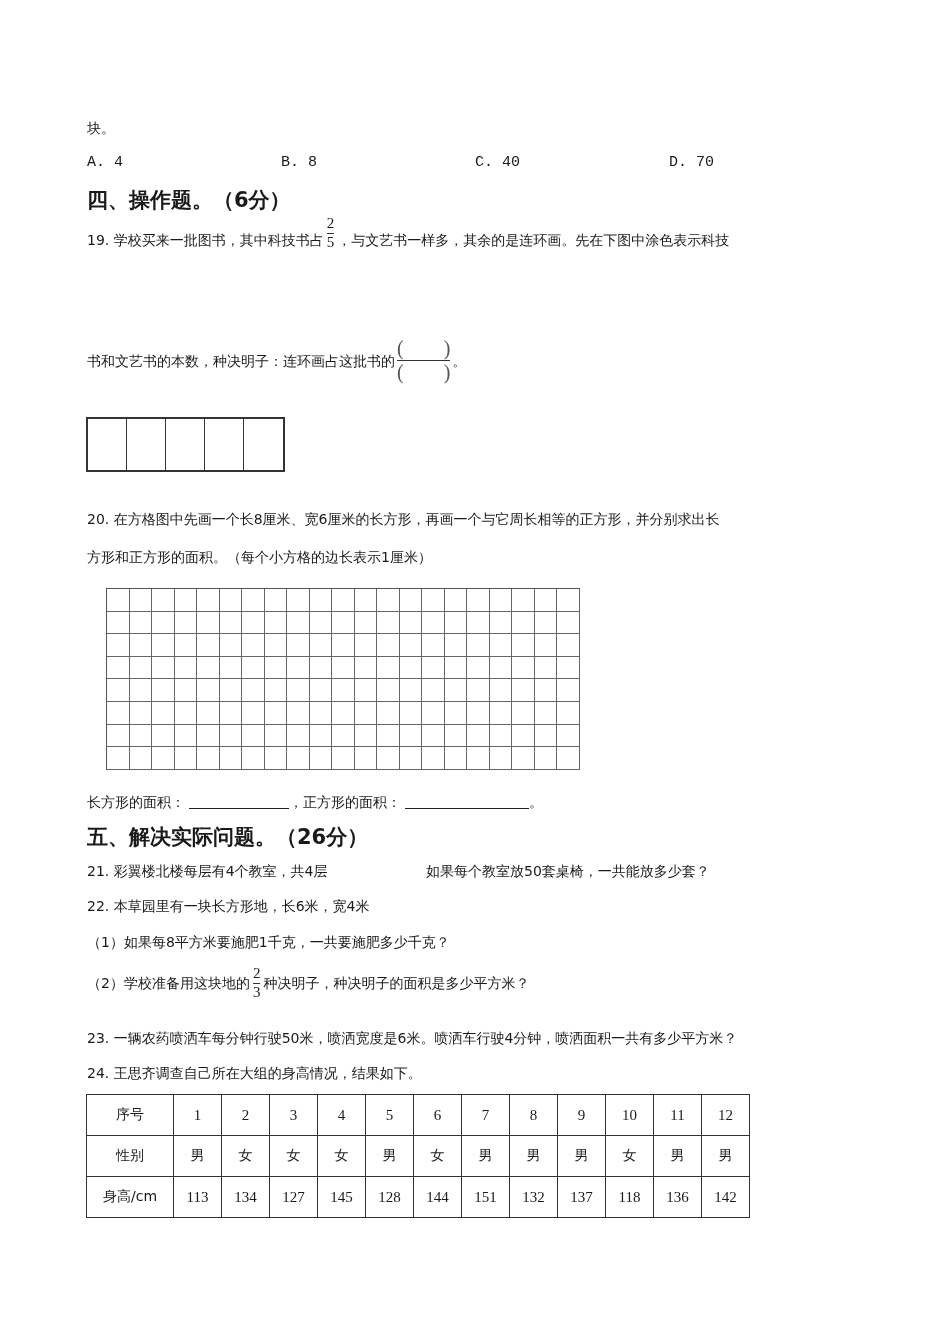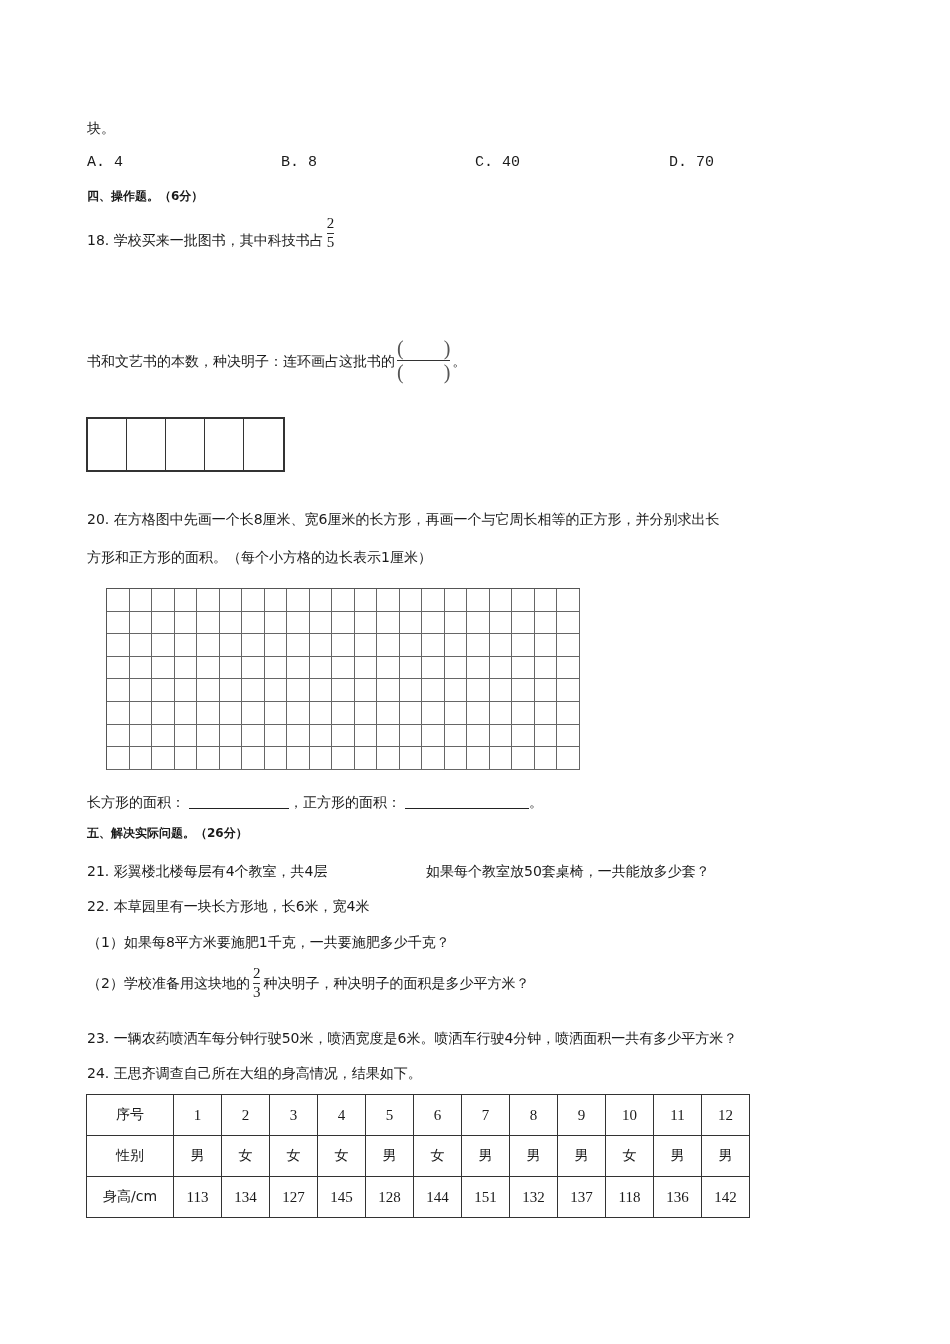--- a/index.html
+++ b/index.html
@@ -1,19 +1,19 @@
 <!DOCTYPE html>
 <html><head>
 <meta charset="utf-8">
 <style>
   html, body { margin: 0; padding: 0; background: #ffffff; }
   body { width: 950px; height: 1344px; position: relative; overflow: hidden;
          font-family: "Liberation Serif", "DejaVu Serif", serif; color: #1a1a1a; font-size: 15px; }
   .abs { position: absolute; white-space: nowrap; line-height: 1; font-family: Liberation Mono, monospace; }
-  .heading { font-weight: bold; font-size: 12px; font-family: "DejaVu Sans", "Liberation Sans", sans-serif; }
+  .heading { font-weight: bold; font-size: 21px; font-family: "DejaVu Sans", "Liberation Sans", sans-serif; }
   .cjk { font-family: "DejaVu Sans", "Liberation Sans", sans-serif; font-size: 14px; }
   .frac { display: inline-flex; flex-direction: column; align-items: center; vertical-align: middle; position: relative; }
   .frac .num, .frac .den { font-family: "Liberation Serif", serif; font-size: 15px; line-height: 1.05; }
   .frac .bar { width: 100%; border-top: 1px solid #333; margin: 1px 0; }
   .blank-frac .num, .blank-frac .den { font-size: 20px; color: #555; letter-spacing: 0; }
   .blank-frac .bar { border-top: 1px solid #333; }
   .box-row { position: absolute; left: 86px; top: 417px; display: flex; border: 2px solid #333; }
   .box-cell { width: 39px; height: 51px; border-right: 1.5px solid #333; box-sizing: border-box; }
   .box-cell:last-child { border-right: none; }
   .grid { position: absolute; left: 106px; top: 588px; display: grid;
@@ -32,26 +32,27 @@
 
 <div class="abs cjk" style="left:87px; top:121px;">块。</div>
 <div class="abs" style="left:87px; top:155px;">A. 4</div>
 <div class="abs" style="left:281px; top:155px;">B. 8</div>
 <div class="abs" style="left:475px; top:155px;">C. 40</div>
 <div class="abs" style="left:669px; top:155px;">D. 70</div>
 
 <div class="abs heading" style="left:87px; top:190px;">四、操作题。（6分）</div>
 
 <div class="abs cjk" style="left:87px; top:223px; display:flex; align-items:center;">
-  <span>18. 学校买来一批图书，其中科技书占</span>
+  <span>19. 学校买来一批图书，其中科技书占</span>
   <span class="frac" style="margin:0 3px; position:relative; top:-7px;">
     <span class="num">2</span>
     <span class="bar"></span>
     <span class="den">5</span>
   </span>
+  <span>，与文艺书一样多，其余的是连环画。先在下图中涂色表示科技</span>
 </div>
 
 <div class="abs cjk" style="left:87px; top:338px; display:flex; align-items:center;">
   <span>书和文艺书的本数，种决明子：连环画占这批书的</span>
   <span class="frac blank-frac" style="margin:0 2px;">
     <span class="num">(　　)</span>
     <span class="bar"></span>
     <span class="den">(　　)</span>
   </span>
   <span>。</span>

